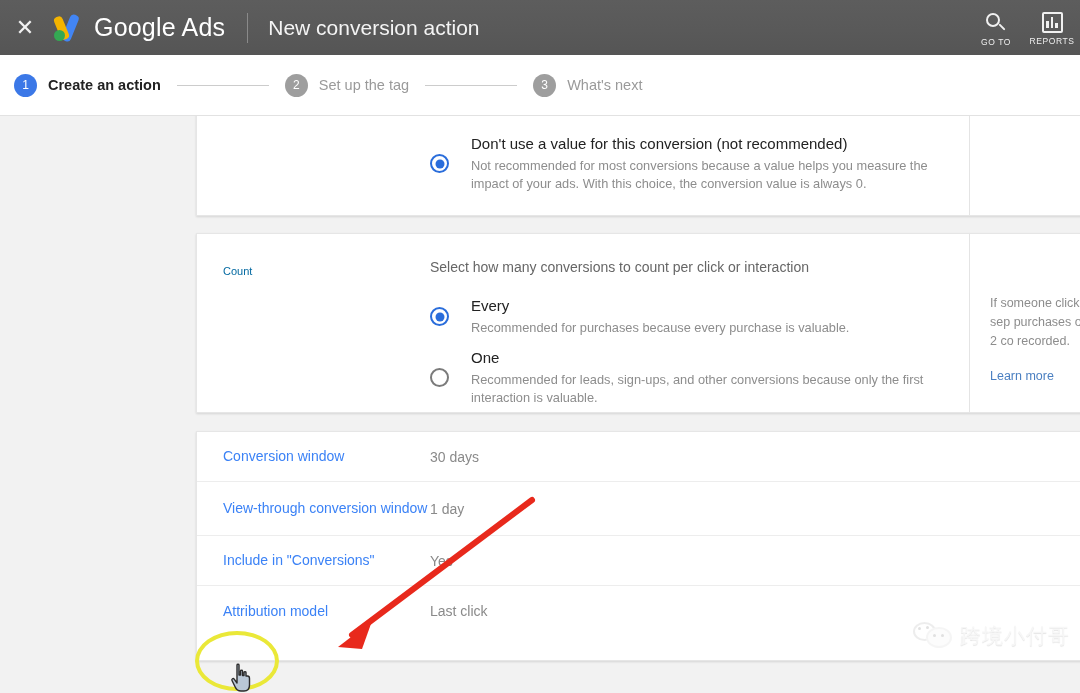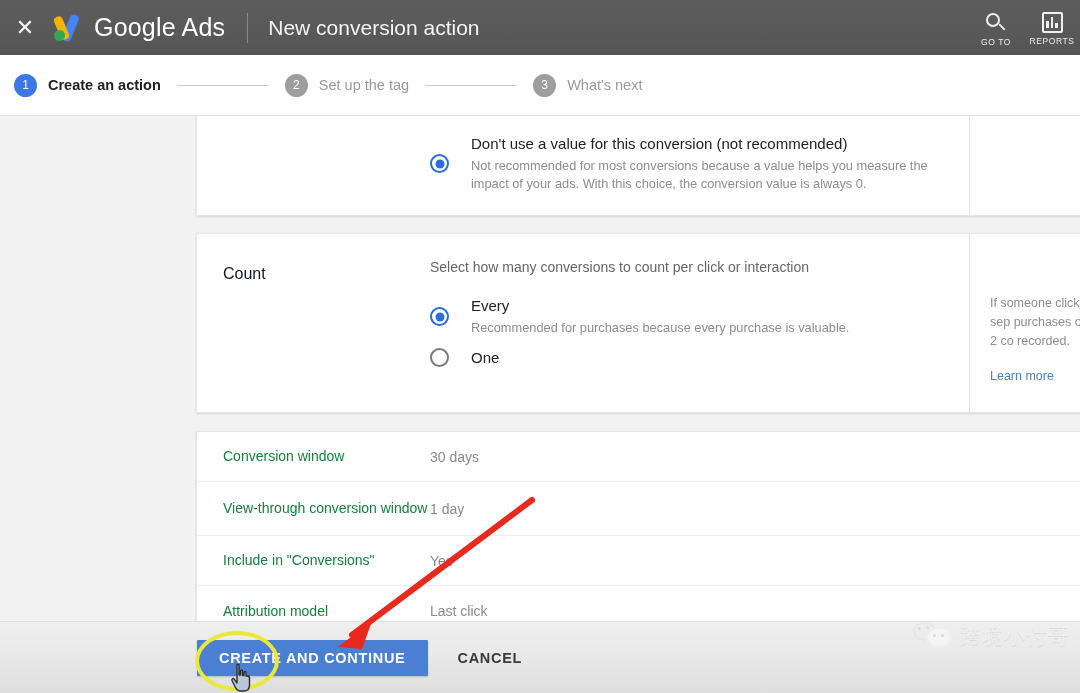--- a/index.html
+++ b/index.html
@@ -106,42 +106,42 @@
     width: 9px; height: 9px; background: #2a6ddb; border-radius: 50%;
     transform: translate(-50%,-50%);
   }
   .radio-body { margin-left: 18px; }
   .radio-title { font-size: 15px; color: #222; line-height: 19px; white-space: nowrap; }
   .radio-desc { font-size: 12.8px; color: #8d8d8d; line-height: 18px; margin-top: 4px; max-width: 490px; }
 
   
   #card-count { top: 117px; height: 180px; }
   .card-label {
-    position: absolute; left: 26px; top: 31px; font-size: 16px; color: #0f172a;
+    position: absolute; left: 26px; top: 31px; font-size: 11px; color: #0369a1;
   }
   .card-hint {
     position: absolute; left: 233px; top: 25px; font-size: 14px; color: #666;
   }
   .side-note {
     position: absolute; left: 793px; top: 60px; width: 180px;
     font-size: 12.5px; color: #8d8d8d; line-height: 19px;
   }
   .side-note .learn {
     color: #4a7fc1; margin-top: 16px; display: block; cursor: pointer; white-space: nowrap;
   }
 
   
   #card-summary { top: 315px; height: 230px; }
   .trow {
     display: flex; align-items: center; height: 50px; border-bottom: 1px solid #ededed;
     padding-left: 26px;
   }
   .trow:last-child { border-bottom: none; }
   .trow.tall { height: 54px; }
-  .tlabel { width: 207px; font-size: 14px; color: #15803d; line-height: 19px; flex: none; }
+  .tlabel { width: 207px; font-size: 14px; color: #3b82f6; line-height: 19px; flex: none; }
   .tvalue { font-size: 14px; color: #8a8a8a; }
 
   
   .actionbar {
     position: absolute; left: 0; bottom: 0; width: 1080px; height: 72px;
     background: linear-gradient(180deg,#efefef 0%, #e9e9e9 45%, #dedede 100%);
     display: flex; align-items: center; padding-left: 197px; gap: 30px;
     border-top: 1px solid #e0e0e0;
   }
   .btn-primary {
@@ -261,20 +261,21 @@
         <div class="radio-body">
           <div class="radio-title">Every</div>
           <div class="radio-desc">Recommended for purchases because every purchase is valuable.</div>
         </div>
       </div>
 
       <div class="radio-row" style="left:233px; top:114px;">
         <div class="radio"></div>
         <div class="radio-body">
           <div class="radio-title">One</div>
+          <div class="radio-desc">Recommended for leads, sign-ups, and other conversions because only the first interaction is valuable.</div>
         </div>
       </div>
 
       <div class="side-note">
         <span>If someone click completes 2 sep purchases on di occasions, 2 co recorded.</span>
         <span class="learn">Learn more</span>
       </div>
     </div>
 
     <div class="card" id="card-summary">
@@ -290,24 +291,20 @@
         <div class="tlabel">Include in "Conversions"</div>
         <div class="tvalue">Yes</div>
       </div>
       <div class="trow">
         <div class="tlabel">Attribution model</div>
         <div class="tvalue">Last click</div>
       </div>
     </div>
   </div>
 
-  <div class="actionbar">
-    <button class="btn-primary">CREATE AND CONTINUE</button>
-    <button class="btn-text">CANCEL</button>
-  </div>
 
   <div class="watermark">
     <div class="wm-chat">
       <div class="b1"></div>
       <div class="b2"></div>
       <div class="d" style="left:5px; top:5px;"></div>
       <div class="d" style="left:13px; top:4px;"></div>
       <div class="d" style="left:20px; top:12px;"></div>
       <div class="d" style="left:28px; top:12px;"></div>
     </div>

